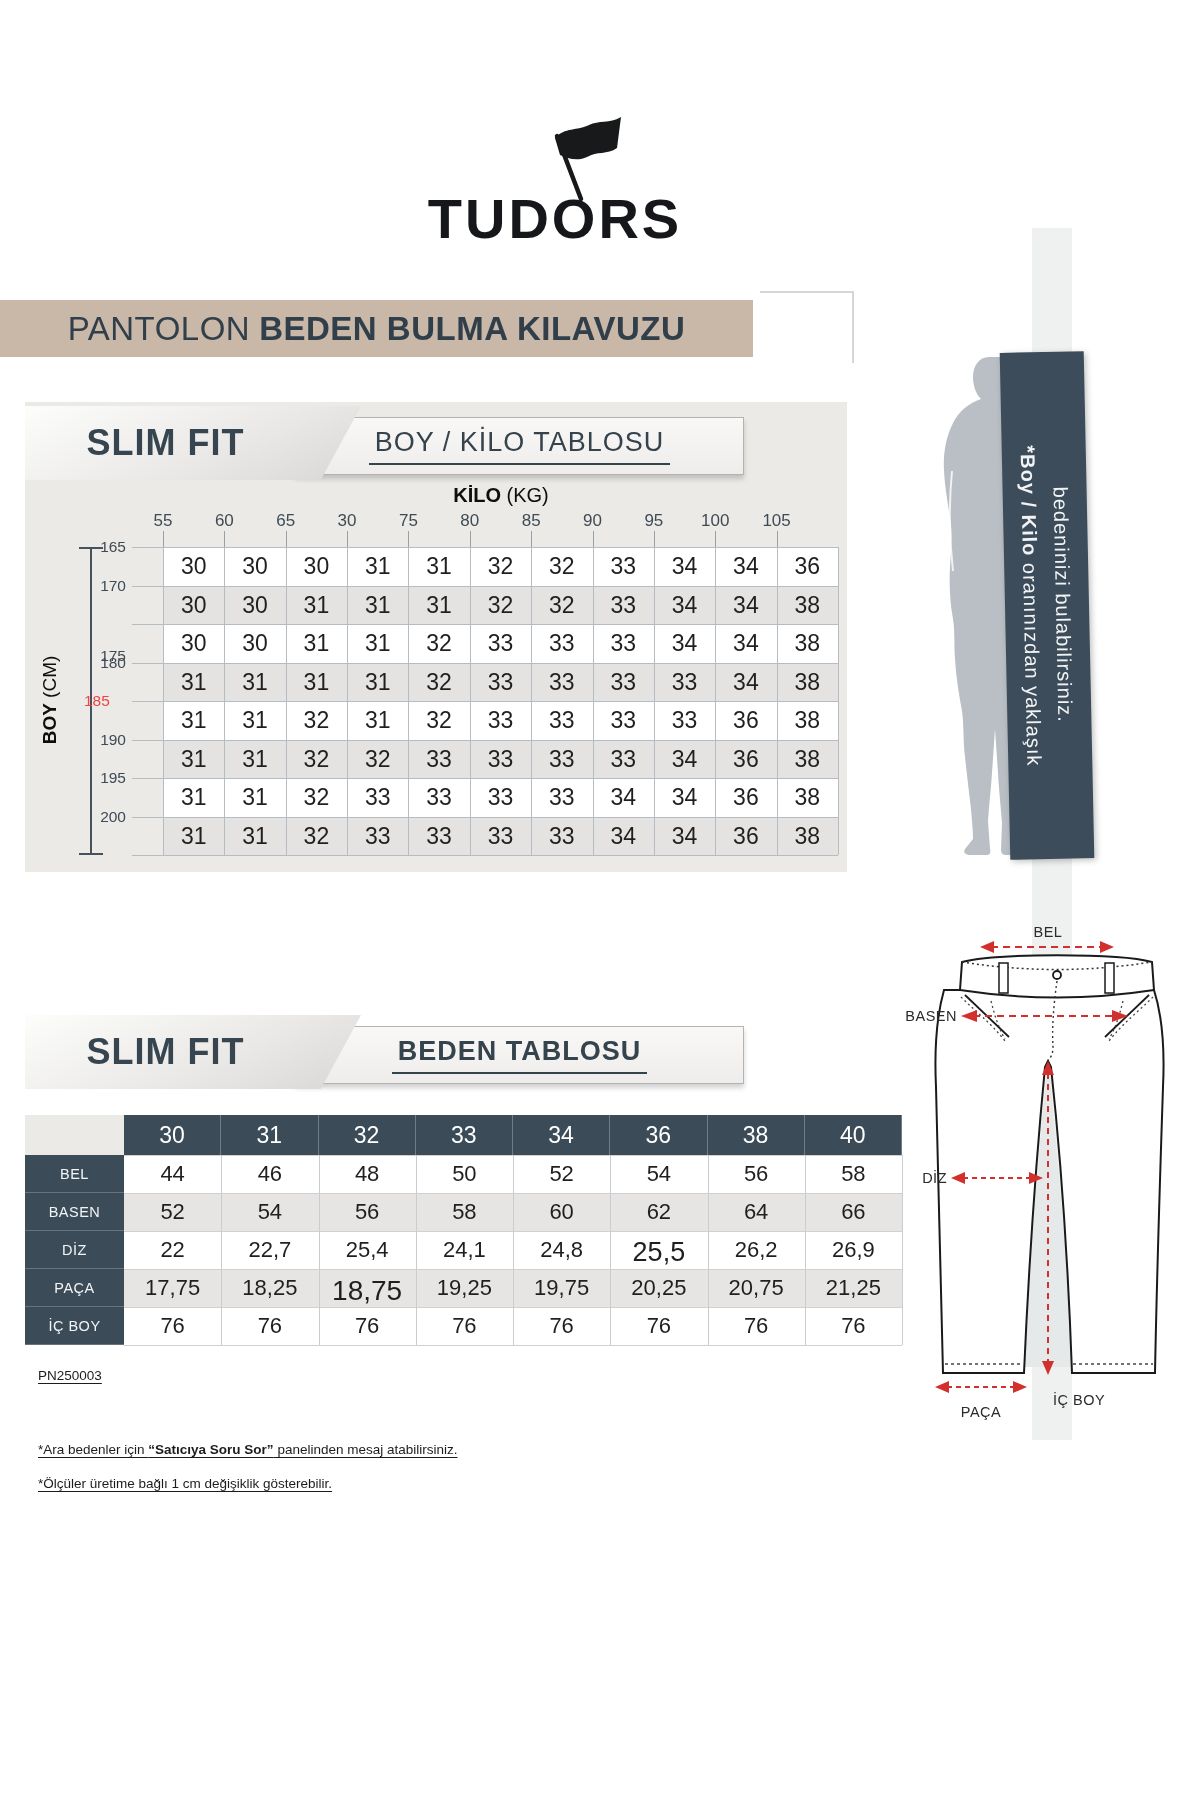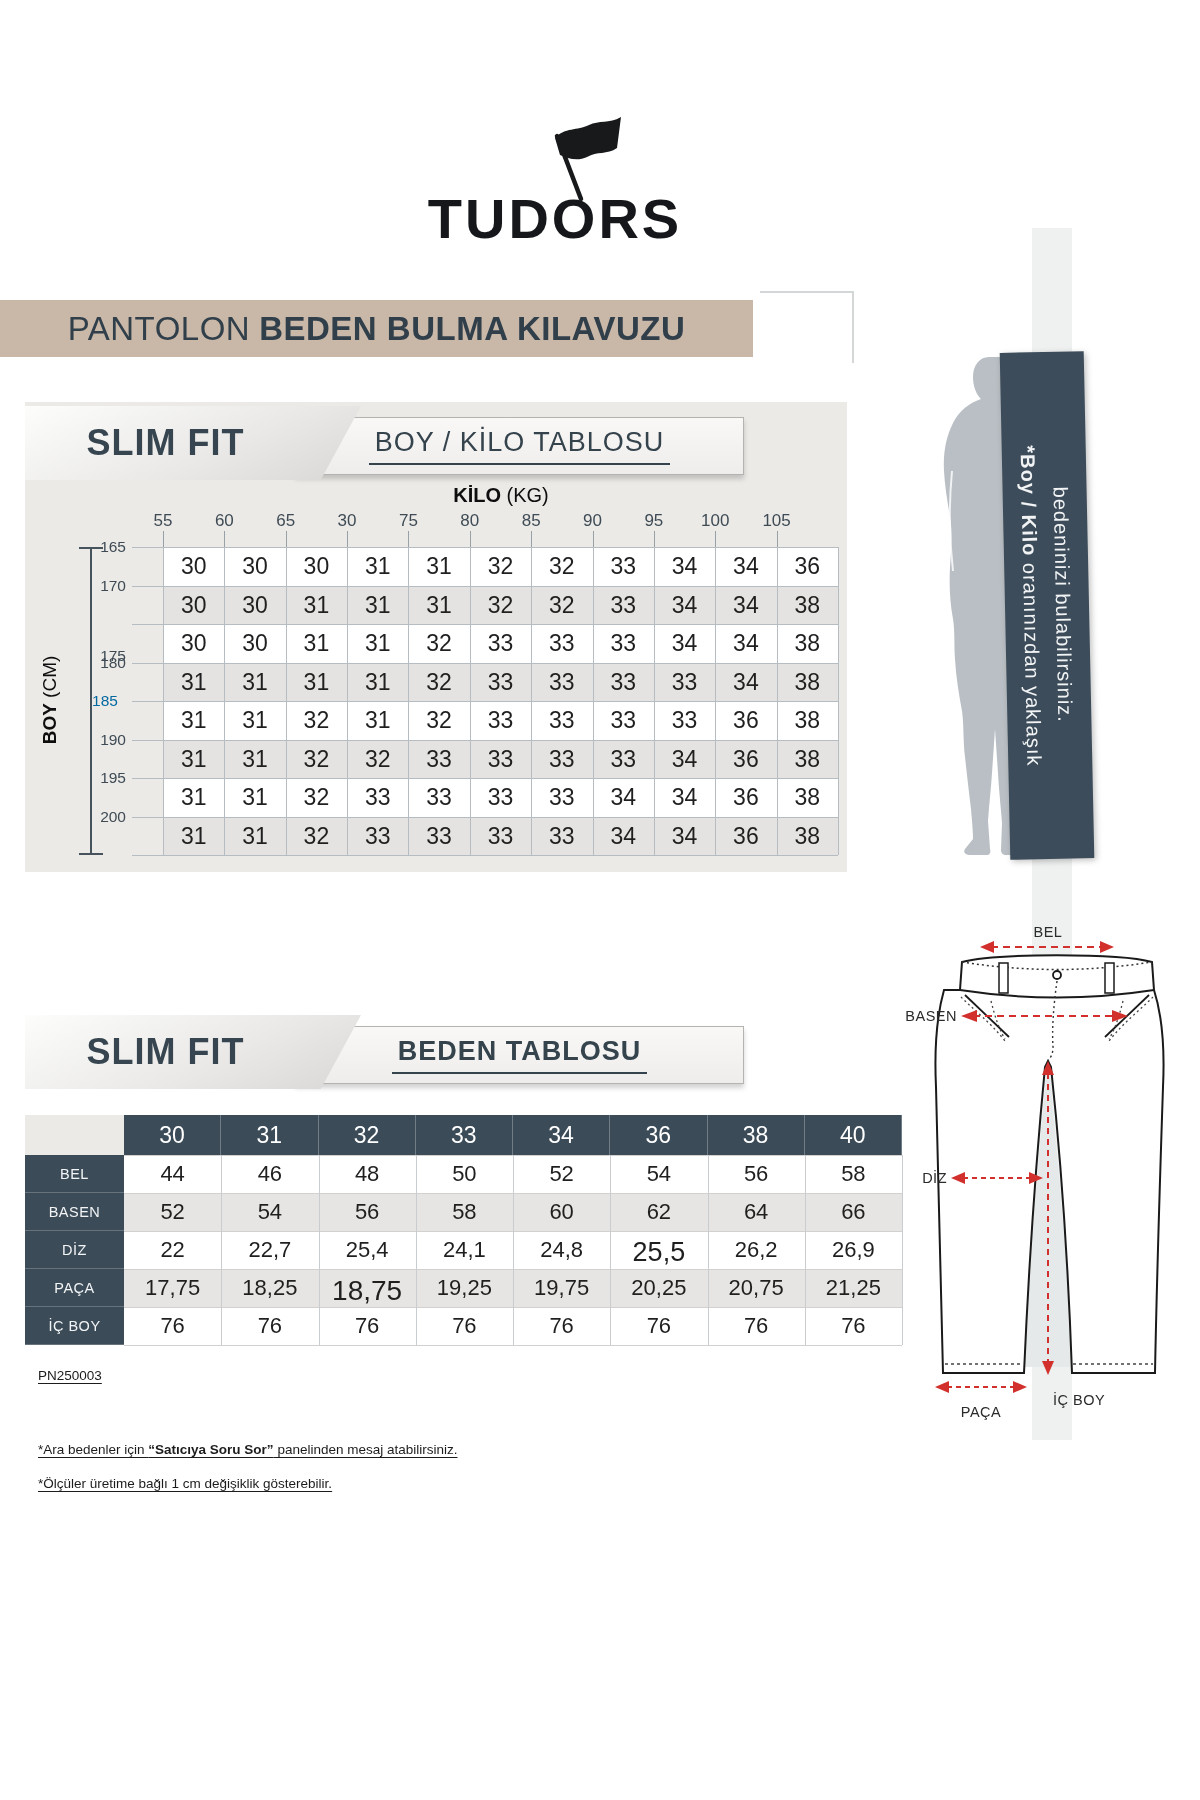--- a/index.html
+++ b/index.html
@@ -223,21 +223,21 @@
     <div style="position: absolute; left: 531.16px; top: 547px; width: 1px; height: 308px; background: rgb(182, 189, 194);"></div>
     <div style="position: absolute; left: 592.52px; top: 547px; width: 1px; height: 308px; background: rgb(182, 189, 194);"></div>
     <div style="position: absolute; left: 653.88px; top: 547px; width: 1px; height: 308px; background: rgb(182, 189, 194);"></div>
     <div style="position: absolute; left: 715.24px; top: 547px; width: 1px; height: 308px; background: rgb(182, 189, 194);"></div>
     <div style="position: absolute; left: 776.6px; top: 547px; width: 1px; height: 308px; background: rgb(182, 189, 194);"></div>
     <div style="position: absolute; left: 837.96px; top: 547px; width: 1px; height: 308px; background: rgb(182, 189, 194);"></div>
     <div style="position: absolute; left: 84px; top: 538px; width: 42px; text-align: right; font-size: 15.5px; color: rgb(62, 75, 85);">165</div>
     <div style="position: absolute; left: 84px; top: 576.5px; width: 42px; text-align: right; font-size: 15.5px; color: rgb(62, 75, 85);">170</div>
     <div style="position: absolute; left: 84px; top: 615px; width: 42px; text-align: right; font-size: 15.5px; color: rgb(62, 75, 85); margin-top: 32px;">175</div>
     <div style="position: absolute; left: 84px; top: 653.5px; width: 42px; text-align: right; font-size: 15.5px; color: rgb(62, 75, 85);">180</div>
-    <div style="position: absolute; left: 84px; top: 692px; width: 42px; text-align: center; font-size: 15.5px; color: #0369a1;">185</div>
+    <div style="position: absolute; left: 84px; top: 692px; width: 42px; text-align: left; font-size: 15.5px; color: #ef4444;">185</div>
     <div style="position: absolute; left: 84px; top: 730.5px; width: 42px; text-align: right; font-size: 15.5px; color: rgb(62, 75, 85);">190</div>
     <div style="position: absolute; left: 84px; top: 769px; width: 42px; text-align: right; font-size: 15.5px; color: rgb(62, 75, 85);">195</div>
     <div style="position: absolute; left: 84px; top: 807.5px; width: 42px; text-align: right; font-size: 15.5px; color: rgb(62, 75, 85);">200</div>
     <div style="position: absolute; left: 163px; top: 553px; width: 61.36px; text-align: center; font-size: 23px; color: rgb(31, 31, 31);">30</div>
     <div style="position: absolute; left: 224.36px; top: 553px; width: 61.36px; text-align: center; font-size: 23px; color: rgb(31, 31, 31);">30</div>
     <div style="position: absolute; left: 285.72px; top: 553px; width: 61.36px; text-align: center; font-size: 23px; color: rgb(31, 31, 31);">30</div>
     <div style="position: absolute; left: 347.08px; top: 553px; width: 61.36px; text-align: center; font-size: 23px; color: rgb(31, 31, 31);">31</div>
     <div style="position: absolute; left: 408.44px; top: 553px; width: 61.36px; text-align: center; font-size: 23px; color: rgb(31, 31, 31);">31</div>
     <div style="position: absolute; left: 469.8px; top: 553px; width: 61.36px; text-align: center; font-size: 23px; color: rgb(31, 31, 31);">32</div>
     <div style="position: absolute; left: 531.16px; top: 553px; width: 61.36px; text-align: center; font-size: 23px; color: rgb(31, 31, 31);">32</div>

